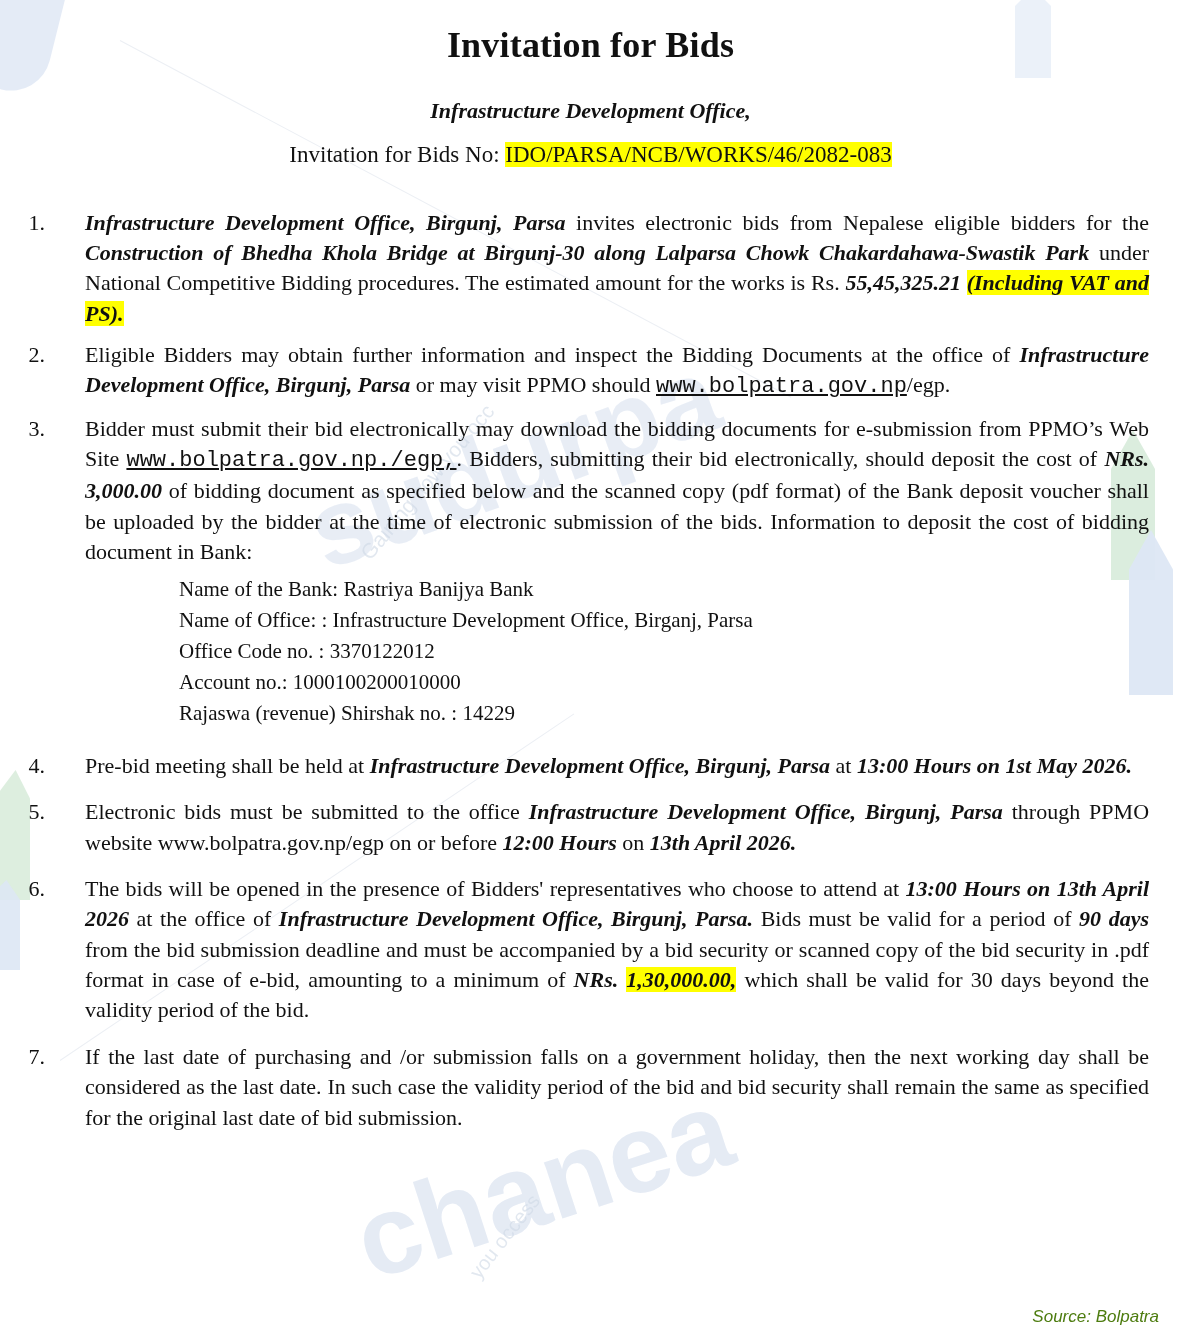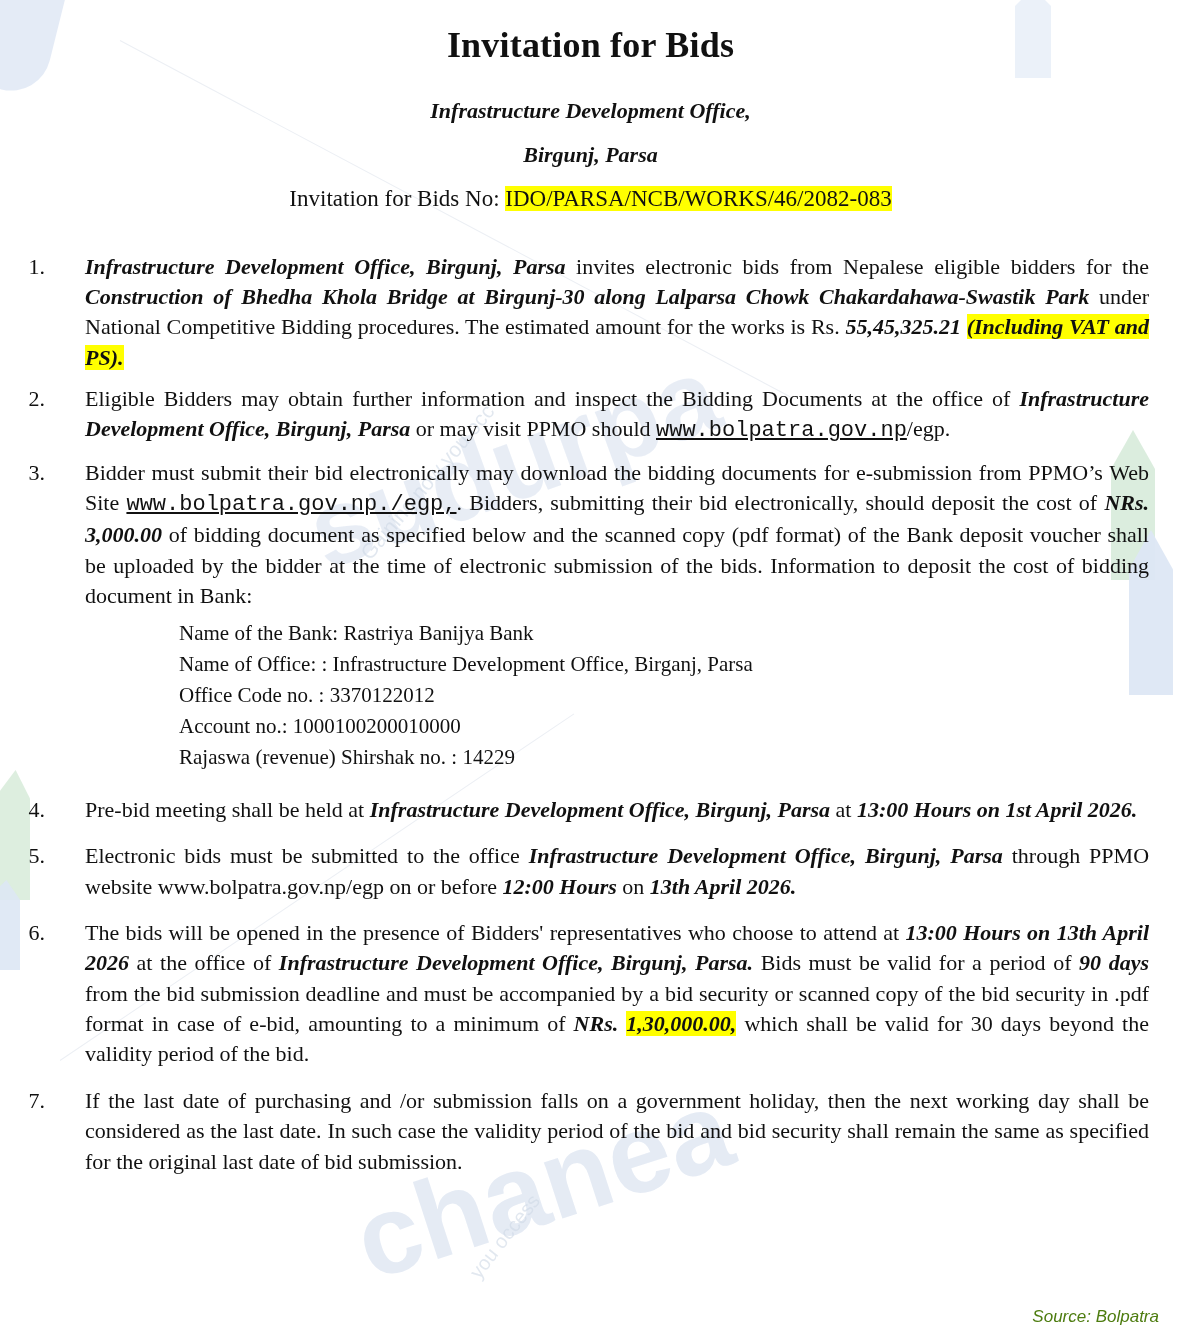--- a/index.html
+++ b/index.html
@@ -214,21 +214,20 @@
   <div class="wm wm-text wm-word-1">sudurpa</div>
   <div class="wm wm-text wm-word-2">chanea</div>
   <div class="wm wm-small wm-small-1">Gaining now you occ</div>
   <div class="wm wm-small wm-small-2">you occess</div>
 
   <div class="content">
 
     <h1 class="doc-title">Invitation for Bids</h1>
 
     <div class="subtitle">Infrastructure Development Office,</div>
-    <div class="subtitle-2">Birgunj, Parsa</div>
 
     <div class="ref-line">
       <span>Invitation for Bids No:</span>
       <span class="hl">IDO/PARSA/NCB/WORKS/46/2082-083</span>
     </div>
 
 
     <div class="clauses" id="clauses-root">
         <div class="clause">
           <div class="clause-num">1.</div>
@@ -251,21 +250,21 @@
               <div class="bank-line">Name of Office: : Infrastructure Development Office, Birganj, Parsa</div>
               <div class="bank-line">Office Code no. : 3370122012</div>
               <div class="bank-line">Account no.: 1000100200010000</div>
               <div class="bank-line">Rajaswa (revenue) Shirshak no. : 14229</div>
             </div>
           </div>
         </div>
         <div class="clause gap-mid">
           <div class="clause-num">4.</div>
           <div class="clause-body">
-            <div><span>Pre-bid meeting shall be held at </span><span class="bi">Infrastructure Development Office, Birgunj, Parsa</span><span> at </span><span class="bi">13:00 Hours on 1st April 2026.</span></div>
+            <div><span>Pre-bid meeting shall be held at </span><span class="bi">Infrastructure Development Office, Birgunj, Parsa</span><span> at </span><span class="bi">13:00 Hours on 1st May 2026.</span></div>
           </div>
         </div>
         <div class="clause gap-mid">
           <div class="clause-num">5.</div>
           <div class="clause-body">
             <div><span>Electronic bids must be submitted to the office </span><span class="bi">Infrastructure Development Office, Birgunj, Parsa</span><span> through PPMO website www.bolpatra.gov.np/egp on or before </span><span class="bi">12:00 Hours</span><span>  on </span><span class="bi">13th April 2026.</span></div>
           </div>
         </div>
         <div class="clause gap-mid">
           <div class="clause-num">6.</div>

